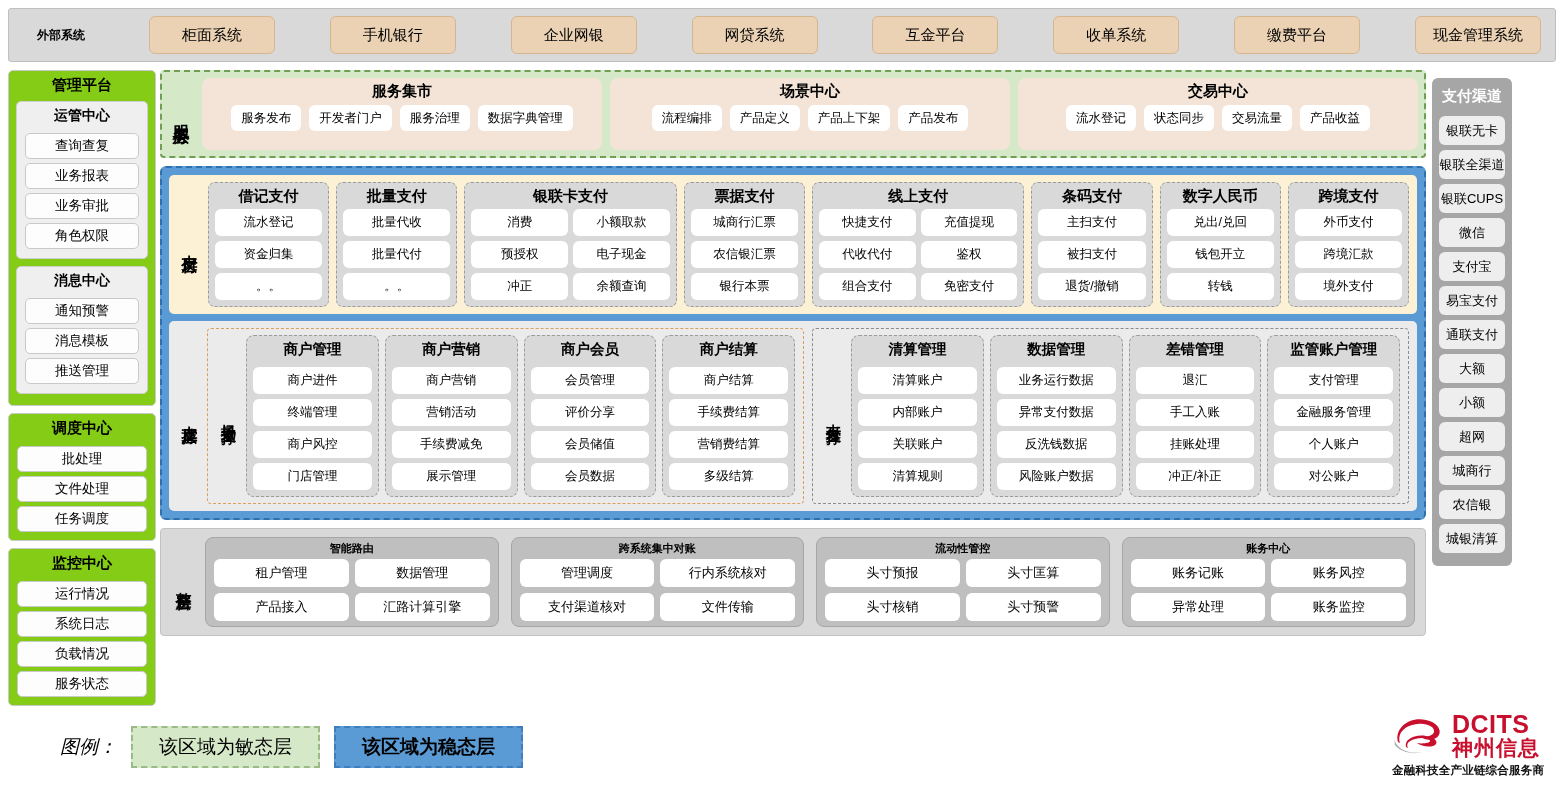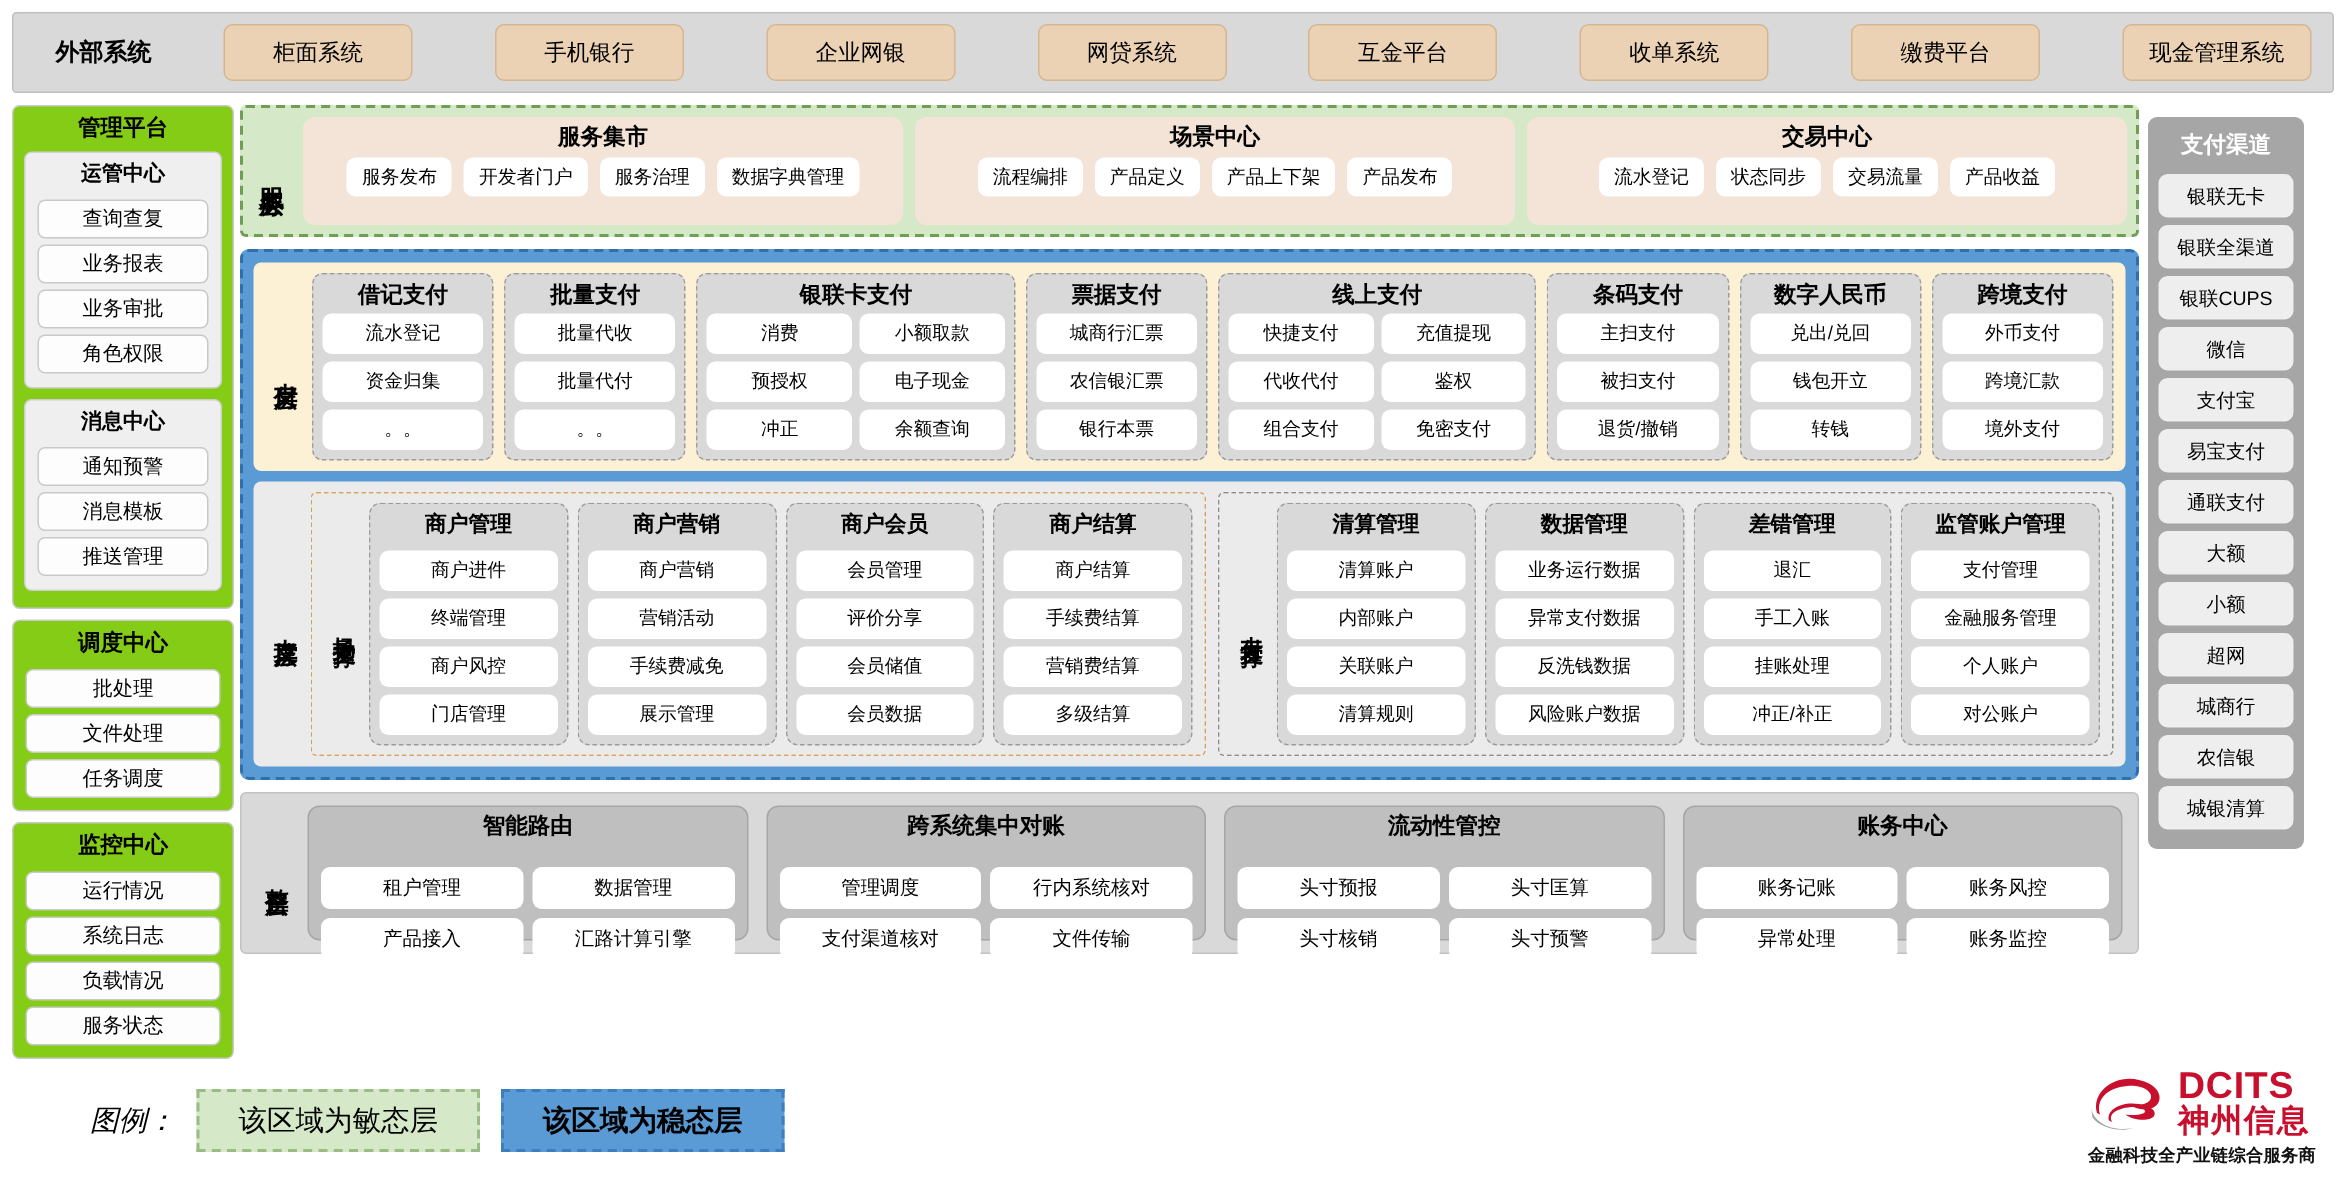--- a/index.html
+++ b/index.html
@@ -12,21 +12,21 @@
     position:relative;
   }
 
   
   #external-bar{
     position:absolute; left:8px; top:8px; width:1548px; height:54px;
     background:#d9d9d9; border:1px solid #bfbfbf; border-radius:3px;
     display:flex; align-items:center; padding:0 14px; gap:0;
   }
   #external-bar .ext-title{
-    font-size:16px; font-weight:bold; width:120px; flex:none; text-align:left; padding-left:14px;
+    font-size:12px; font-weight:bold; width:120px; flex:none; text-align:left; padding-left:14px;
   }
   #external-bar .ext-items{ flex:1; display:flex; gap:0; justify-content:space-between; padding-left:6px;}
   .ext-chip{
     background:#ebd2b4; border:1px solid #d6b68f; border-radius:6px;
     height:38px; min-width:126px; padding:0 10px;
     display:flex; align-items:center; justify-content:center;
     font-size:15px; white-space:nowrap;
   }
 
   
@@ -44,21 +44,21 @@
   .subpanel .panel-title{ font-size:14px; }
   .pill{
     background:#fdfdfd; border:1px solid #c9c9c9; border-radius:5px;
     height:26px; margin:4px 8px; display:flex; align-items:center; justify-content:center;
     font-size:13.5px; white-space:nowrap;
   }
   #mgmt-platform{ padding-bottom:4px; }
 
   
   #right-sidebar{
-    position:absolute; left:1432px; top:78px; width:104px;
+    position:absolute; left:1432px; top:78px; width:80px;
     background:#a6a6a6; border-radius:6px; padding:6px 0 8px;
   }
   #right-sidebar .rs-title{
     color:#ffffff; font-size:15px; font-weight:bold; text-align:center; padding:3px 0 5px;
   }
   .rs-pill{
     background:#eeeeee; border-radius:6px; height:29px; margin:5px 7px;
     display:flex; align-items:center; justify-content:center;
     font-size:13px; white-space:nowrap;
   }
@@ -137,21 +137,21 @@
   
   #integration-layer{
     margin-top:8px; background:#d9d9d9; border:1px solid #c2c2c2; border-radius:4px;
     display:flex; align-items:stretch; padding:8px 10px; gap:10px; height:108px;
   }
   #integration-layer > .vlabel{ width:24px; font-size:16px; }
   .int-card{
     flex:1; background:#bfbfbf; border:1px solid #a6a6a6; border-radius:8px;
     padding:2px 8px 7px; display:flex; flex-direction:column; align-items:center;
   }
-  .int-card .card-title{ font-size:15px; font-weight:bold; margin:1px 0 18px; }
+  .int-card .card-title{ font-size:11px; font-weight:bold; margin:1px 0 3px; }
   .int-grid{ display:grid; grid-template-columns:1fr 1fr; gap:6px; width:100%; }
   .int-grid .white-chip{ height:28px; font-size:13px; }
 
   
   #legend{
     position:absolute; left:60px; top:726px; display:flex; align-items:center; gap:14px;
   }
   #legend .legend-label{ font-size:19px;font-style:italic; }
   .legend-chip{
     height:42px; display:flex; align-items:center; justify-content:center;

